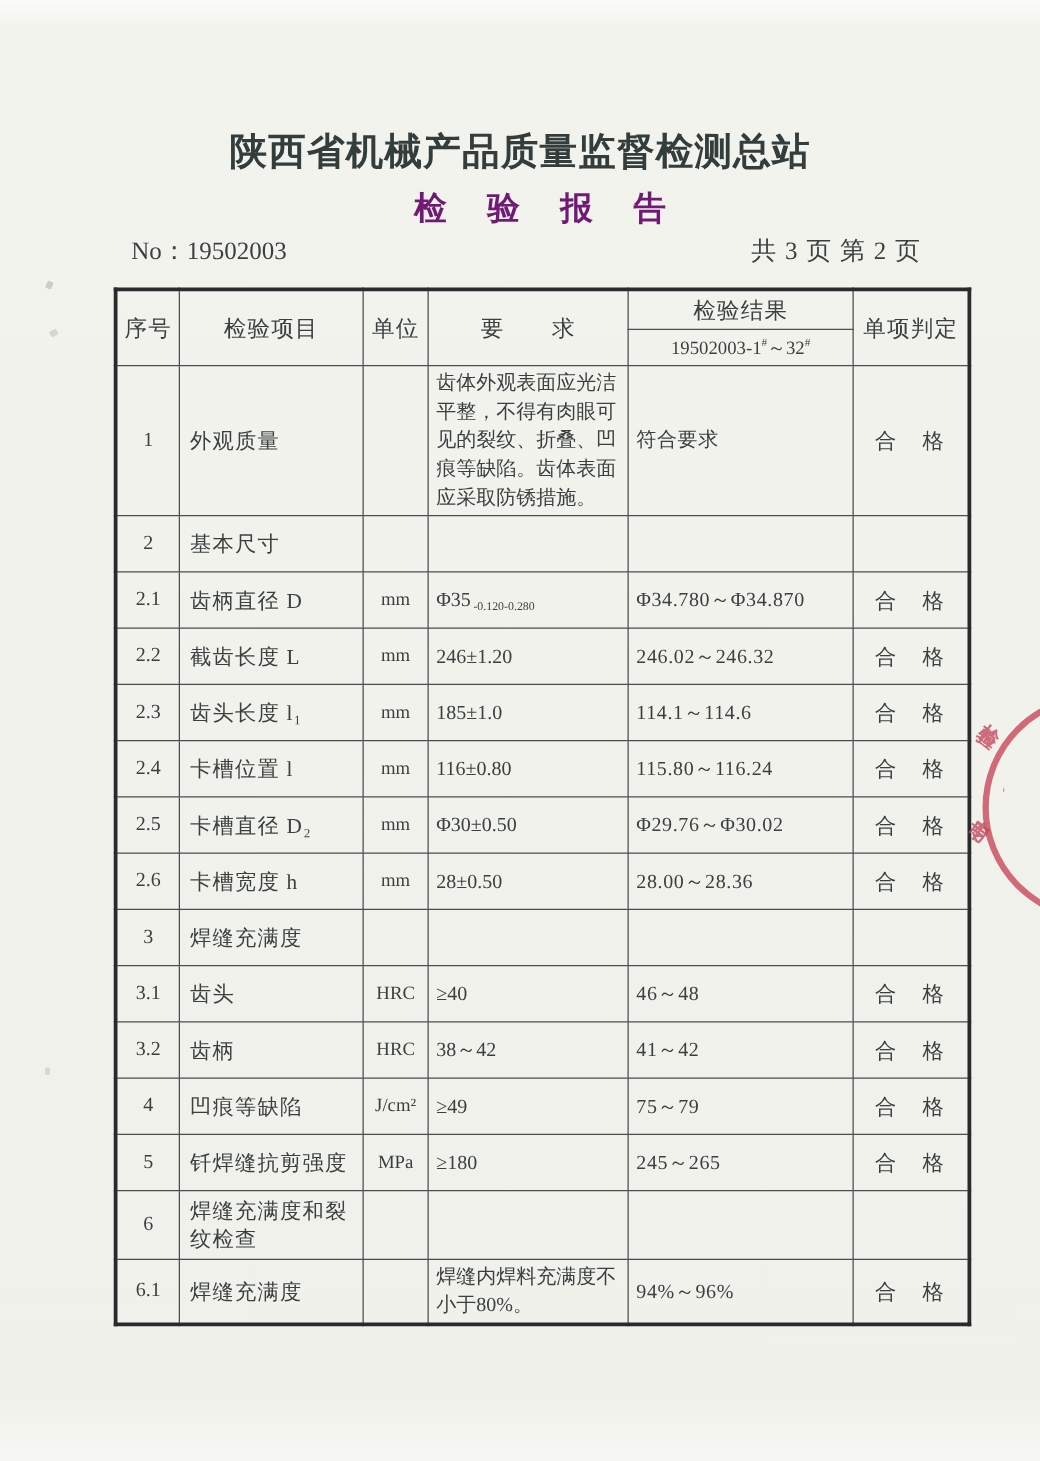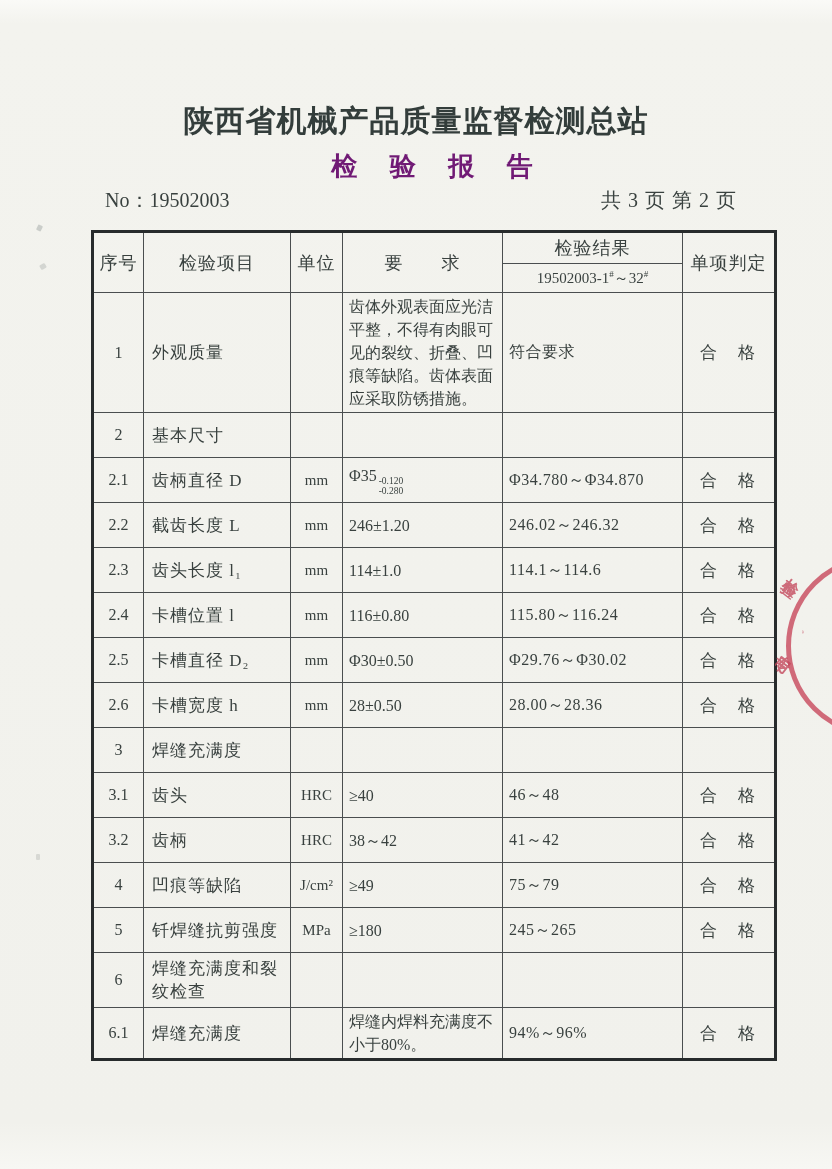--- a/index.html
+++ b/index.html
@@ -46,21 +46,21 @@
   tbody tr:nth-child(1){height:119px;}
   tbody tr:nth-child(14){height:55px;}
   tbody tr:nth-child(15){height:47px;}
   .td-seq{text-align:center;font-size:16px;}
   .td-item{text-align:left;padding:2px 3px 2px 8px;letter-spacing:1px;line-height:23px;}
   .td-unit{text-align:center;font-size:15px;}
   .td-req{text-align:left;padding:2px 2px 2px 6px;font-size:16px;line-height:23px;}
   .td-res{text-align:left;padding:2px 2px 2px 6px;font-size:16px;letter-spacing:.5px;}
   .td-verdict{text-align:center;letter-spacing:2px;}
   .tolstack{
-    display:inline-flex;flex-direction:column;justify-content:center;
+    display:inline-flex;flex-direction:row;justify-content:center;
     font-size:9.5px;line-height:10px;vertical-align:-3px;margin-left:2px;letter-spacing:0;
   }
 
   
   .stamp{position:absolute;left:775px;top:548px;width:57px;height:194px;overflow:hidden;pointer-events:none;}
   .stamp-ring{
     position:absolute;left:11px;top:7px;width:172px;height:172px;
     border:5px solid #c64459;border-radius:50%;opacity:.78;
   }
   .stamp-txt{
@@ -150,21 +150,21 @@
           <td class="td-item">截齿长度 L</td>
           <td class="td-unit">mm</td>
           <td class="td-req">246±1.20</td>
           <td class="td-res">246.02～246.32</td>
           <td class="td-verdict">合　格</td>
         </tr>
         <tr>
           <td class="td-seq">2.3</td>
           <td class="td-item">齿头长度 l₁</td>
           <td class="td-unit">mm</td>
-          <td class="td-req">114±1.0</td>
+          <td class="td-req">185±1.0</td>
           <td class="td-res">114.1～114.6</td>
           <td class="td-verdict">合　格</td>
         </tr>
         <tr>
           <td class="td-seq">2.4</td>
           <td class="td-item">卡槽位置 l</td>
           <td class="td-unit">mm</td>
           <td class="td-req">116±0.80</td>
           <td class="td-res">115.80～116.24</td>
           <td class="td-verdict">合　格</td>

